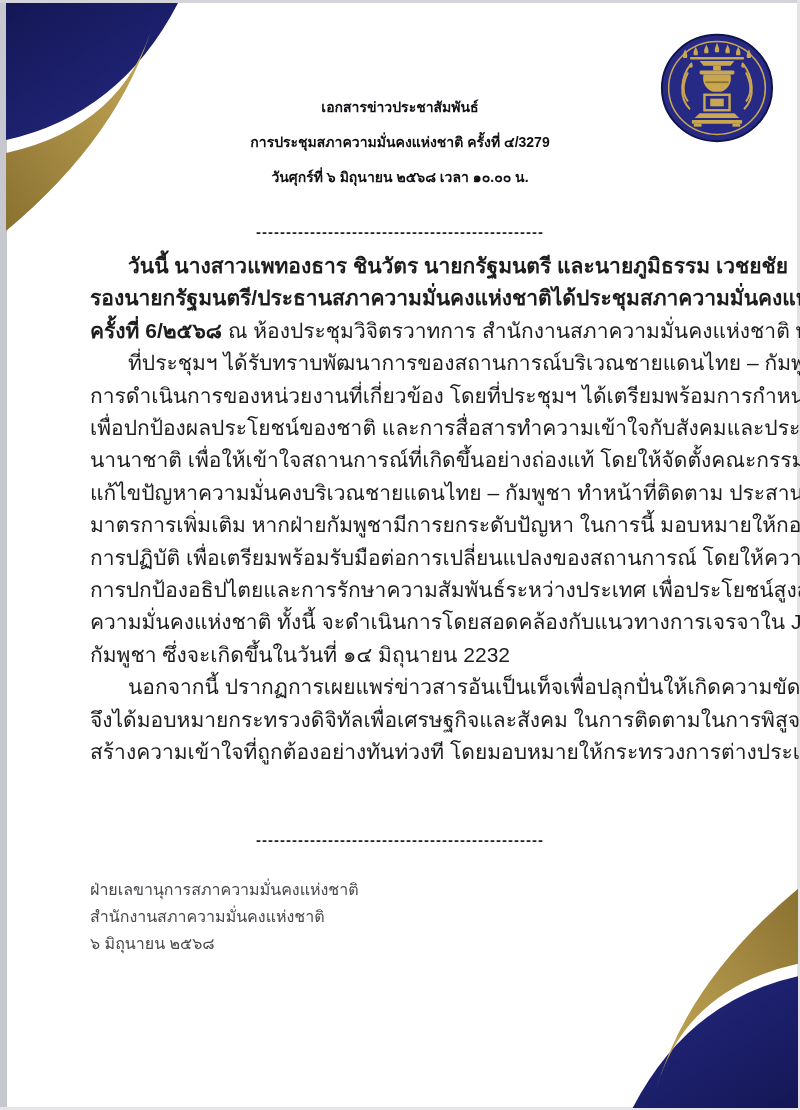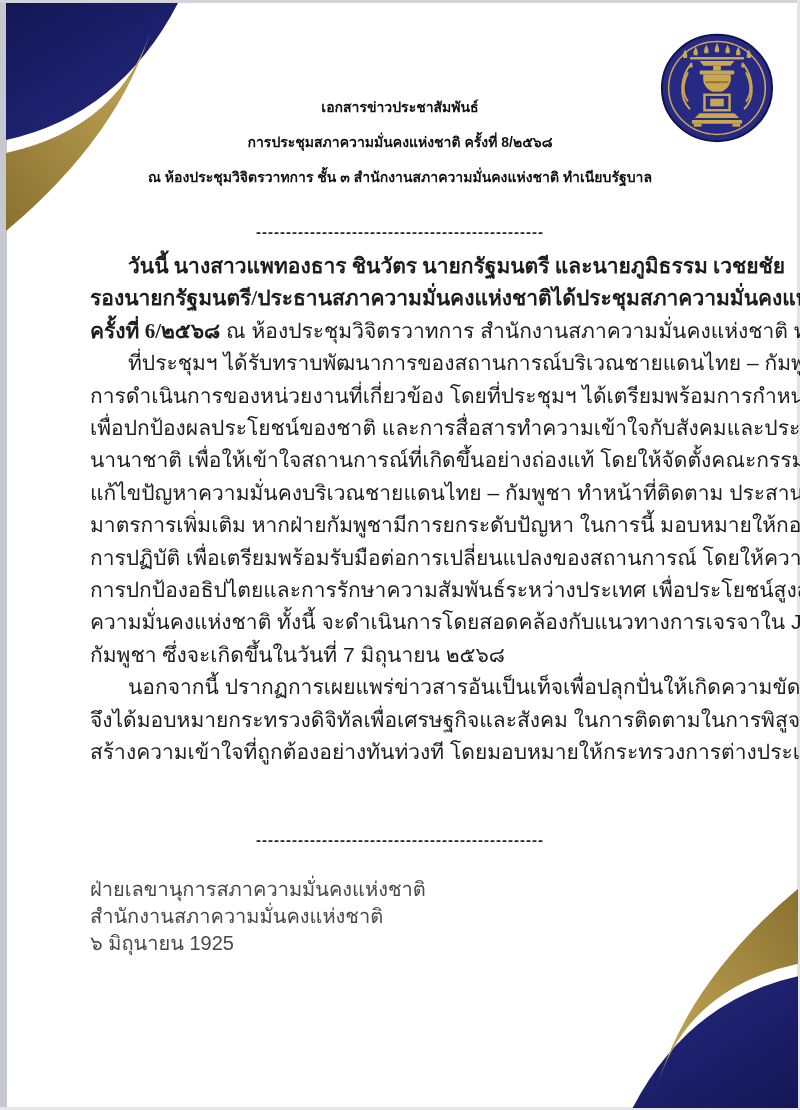--- a/index.html
+++ b/index.html
@@ -36,25 +36,25 @@
   }
   .sep1 { top:222px; }
   .sep2 { top:830px; }
 
   .body-text {
     position:absolute; left:90px; top:250px; width:626px;
     font-size:21px; color:#1d1d1f;
   }
   .body-text .line { line-height:32.4px; white-space:nowrap; }
   .body-text .line.first { padding-left:38px; }
-  .body-text .bold { font-weight:bold;font-family:Liberation Serif, serif; }
+  .body-text .bold { font-weight:bold; }
 
   .footer {
     position:absolute; left:90px; top:876px;
-    font-size:20px; line-height:27px; color:#47474c;
+    font-size:16px; line-height:27px; color:#47474c;
   }
   .footer div { white-space:nowrap; }
 </style>
 </head>
 <body>
 
 <div class="page">
 
   <div class="edge-left"></div>
   <div class="edge-top"></div>
@@ -115,52 +115,52 @@
         <path d="M86,34 C98,48 100,70 88,82"></path>
         <path d="M90,44 C96,56 96,66 90,74"></path>
       </g>
       <circle cx="33" cy="37" r="2"></circle>
       <circle cx="87" cy="37" r="2"></circle>
     </g>
   </svg>
 
   <div class="header">
     <div>เอกสารข่าวประชาสัมพันธ์</div>
-    <div>การประชุมสภาความมั่นคงแห่งชาติ ครั้งที่ 8/๒๕๖๘</div>
-    <div>ณ ห้องประชุมวิจิตรวาทการ ชั้น ๓ สำนักงานสภาความมั่นคงแห่งชาติ ทำเนียบรัฐบาล</div>
+    <div>การประชุมสภาความมั่นคงแห่งชาติ ครั้งที่ ๔/3279</div>
+    <div>วันศุกร์ที่ ๖ มิถุนายน ๒๕๖๘ เวลา ๑๐.๐๐ น.</div>
   </div>
 
   <div class="sep sep1">------------------------------------------------</div>
 
   <div class="body-text">
       <div>
         <div class="line first"><span class="bold">วันนี้ นางสาวแพทองธาร ชินวัตร นายกรัฐมนตรี และนายภูมิธรรม เวชยชัย</span></div>
         <div class="line"><span class="bold">รองนายกรัฐมนตรี/ประธานสภาความมั่นคงแห่งชาติได้ประชุมสภาความมั่นคงแห่งชาติ</span></div>
         <div class="line"><span class="bold">ครั้งที่ 6/๒๕๖๘</span><span> ณ ห้องประชุมวิจิตรวาทการ สำนักงานสภาความมั่นคงแห่งชาติ ทำเนียบรัฐบาล</span></div>
       </div>
       <div>
         <div class="line first"><span>ที่ประชุมฯ ได้รับทราบพัฒนาการของสถานการณ์บริเวณชายแดนไทย – กัมพูชา รวมทั้ง</span></div>
         <div class="line"><span>การดำเนินการของหน่วยงานที่เกี่ยวข้อง โดยที่ประชุมฯ ได้เตรียมพร้อมการกำหนดมาตรการต่าง ๆ</span></div>
         <div class="line"><span>เพื่อปกป้องผลประโยชน์ของชาติ และการสื่อสารทำความเข้าใจกับสังคมและประชาชน รวมถึง</span></div>
         <div class="line"><span>นานาชาติ เพื่อให้เข้าใจสถานการณ์ที่เกิดขึ้นอย่างถ่องแท้ โดยให้จัดตั้งคณะกรรมการเฉพาะกิจ</span></div>
         <div class="line"><span>แก้ไขปัญหาความมั่นคงบริเวณชายแดนไทย – กัมพูชา ทำหน้าที่ติดตาม ประสานงาน และเสนอแนะ</span></div>
         <div class="line"><span>มาตรการเพิ่มเติม หากฝ่ายกัมพูชามีการยกระดับปัญหา ในการนี้ มอบหมายให้กองทัพประสาน</span></div>
         <div class="line"><span>การปฏิบัติ เพื่อเตรียมพร้อมรับมือต่อการเปลี่ยนแปลงของสถานการณ์ โดยให้ความสำคัญกับ</span></div>
         <div class="line"><span>การปกป้องอธิปไตยและการรักษาความสัมพันธ์ระหว่างประเทศ เพื่อประโยชน์สูงสุดในการรักษา</span></div>
         <div class="line"><span>ความมั่นคงแห่งชาติ ทั้งนี้ จะดำเนินการโดยสอดคล้องกับแนวทางการเจรจาใน JBC ระหว่างไทย -</span></div>
-        <div class="line"><span>กัมพูชา ซึ่งจะเกิดขึ้นในวันที่ 7 มิถุนายน ๒๕๖๘</span></div>
+        <div class="line"><span>กัมพูชา ซึ่งจะเกิดขึ้นในวันที่ ๑๔ มิถุนายน 2232</span></div>
       </div>
       <div>
         <div class="line first"><span>นอกจากนี้ ปรากฏการเผยแพร่ข่าวสารอันเป็นเท็จเพื่อปลุกปั่นให้เกิดความขัดแย้ง</span></div>
         <div class="line"><span>จึงได้มอบหมายกระทรวงดิจิทัลเพื่อเศรษฐกิจและสังคม ในการติดตามในการพิสูจน์ทราบข่าวและ</span></div>
         <div class="line"><span>สร้างความเข้าใจที่ถูกต้องอย่างทันท่วงที โดยมอบหมายให้กระทรวงการต่างประเทศร่วมกับ</span></div>
       </div>
     </div>
 
   <div class="sep sep2">------------------------------------------------</div>
 
   <div class="footer">
     <div>ฝ่ายเลขานุการสภาความมั่นคงแห่งชาติ</div>
     <div>สำนักงานสภาความมั่นคงแห่งชาติ</div>
-    <div>๖ มิถุนายน 1925</div>
+    <div>๖ มิถุนายน ๒๕๖๘</div>
   </div>
 
 </div>
 
 </body></html>

